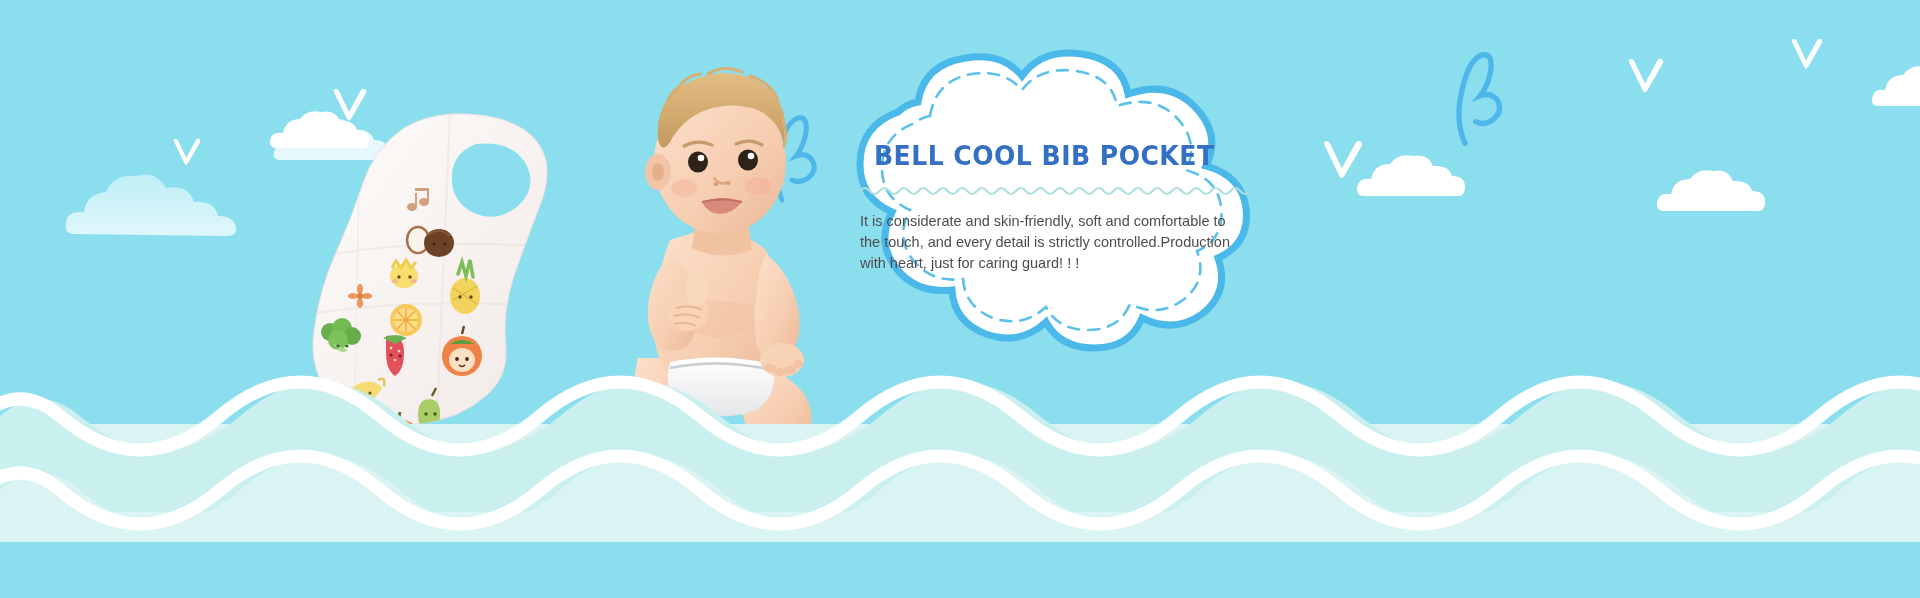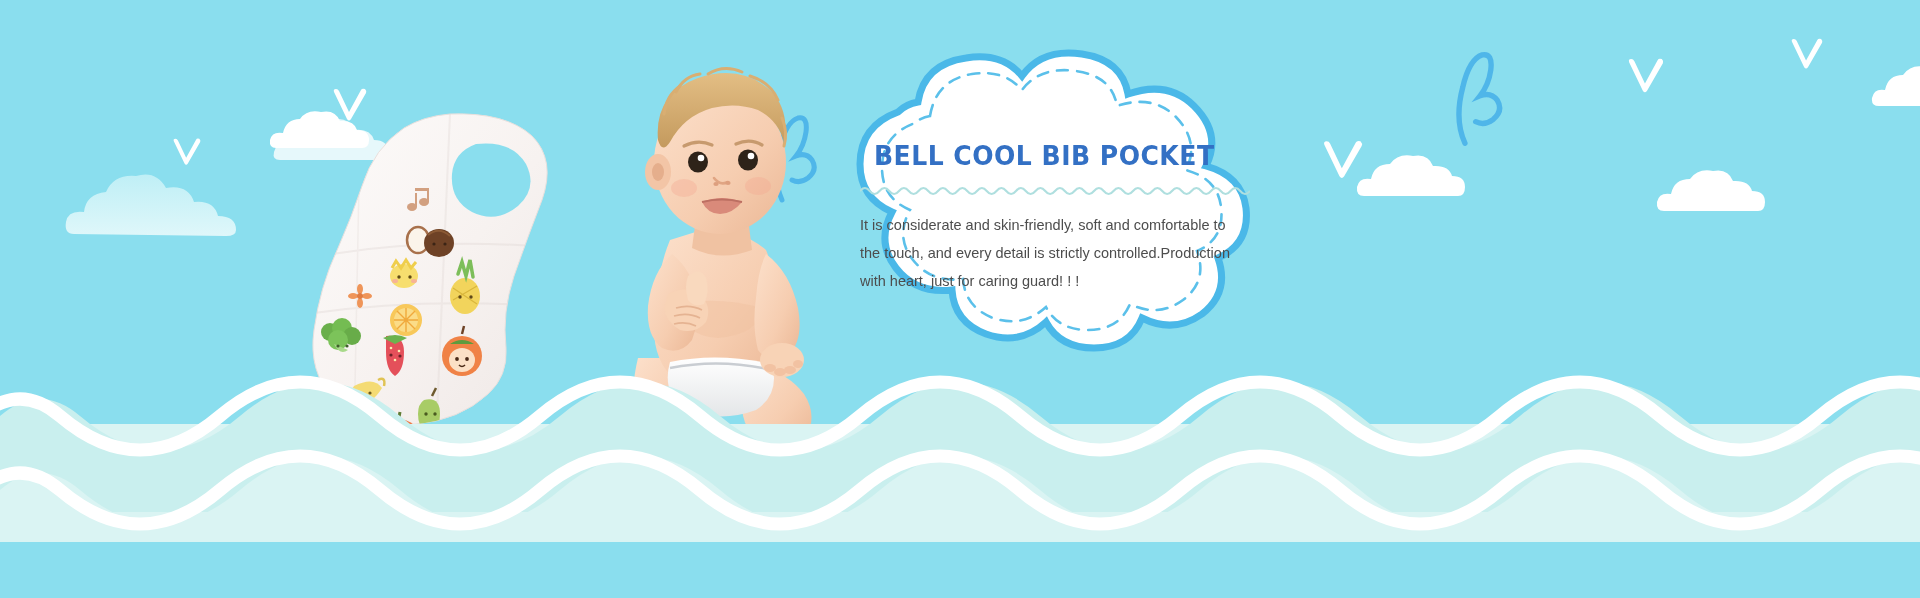--- a/index.html
+++ b/index.html
@@ -28,21 +28,21 @@
     display:flex;flex-direction:column;justify-content:flex-start;
   }
   #title{
     font-size:27px;font-weight:bold;color:#3370C4;
     letter-spacing:0.5px;margin:0 0 0 14px;white-space:nowrap;
     font-family:"DejaVu Sans","Liberation Sans",sans-serif;
     transform:scaleX(0.93);transform-origin:left center;
   }
   #divider{margin:14px 0 0 0;height:10px;width:390px;}
   #desc{
-    margin:16px 0 0 0;font-size:14.5px;line-height:28px;color:#4D4D4D;
+    margin:16px 0 0 0;font-size:14.5px;line-height:21px;color:#4D4D4D;
     width:385px;font-family:"Liberation Sans",sans-serif;
   }
 </style>
 </head>
 <body>
 
 <div id="banner">
 
   <svg class="deco" style="left:60px;top:160px;" width="200" height="80" viewBox="0 0 200 80">
     <defs>

